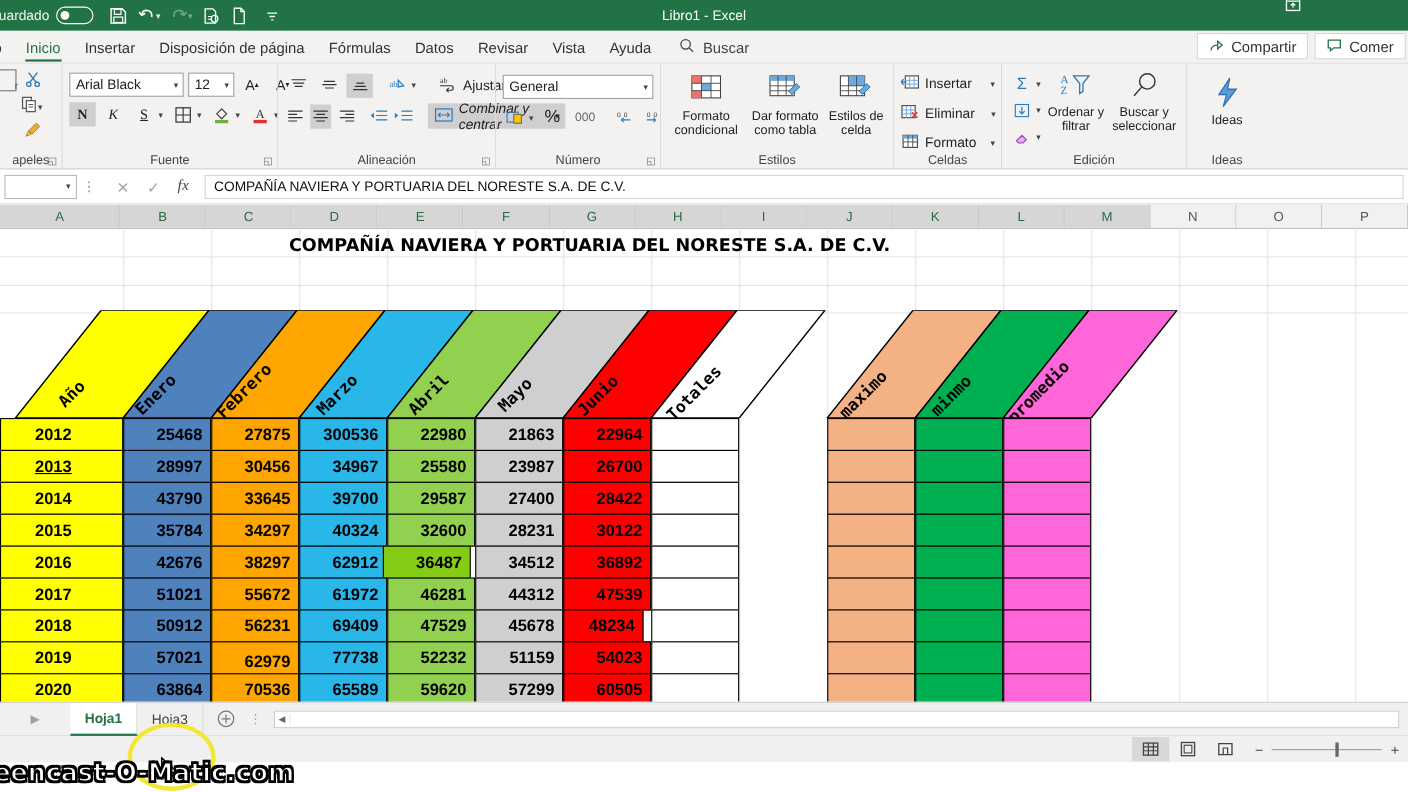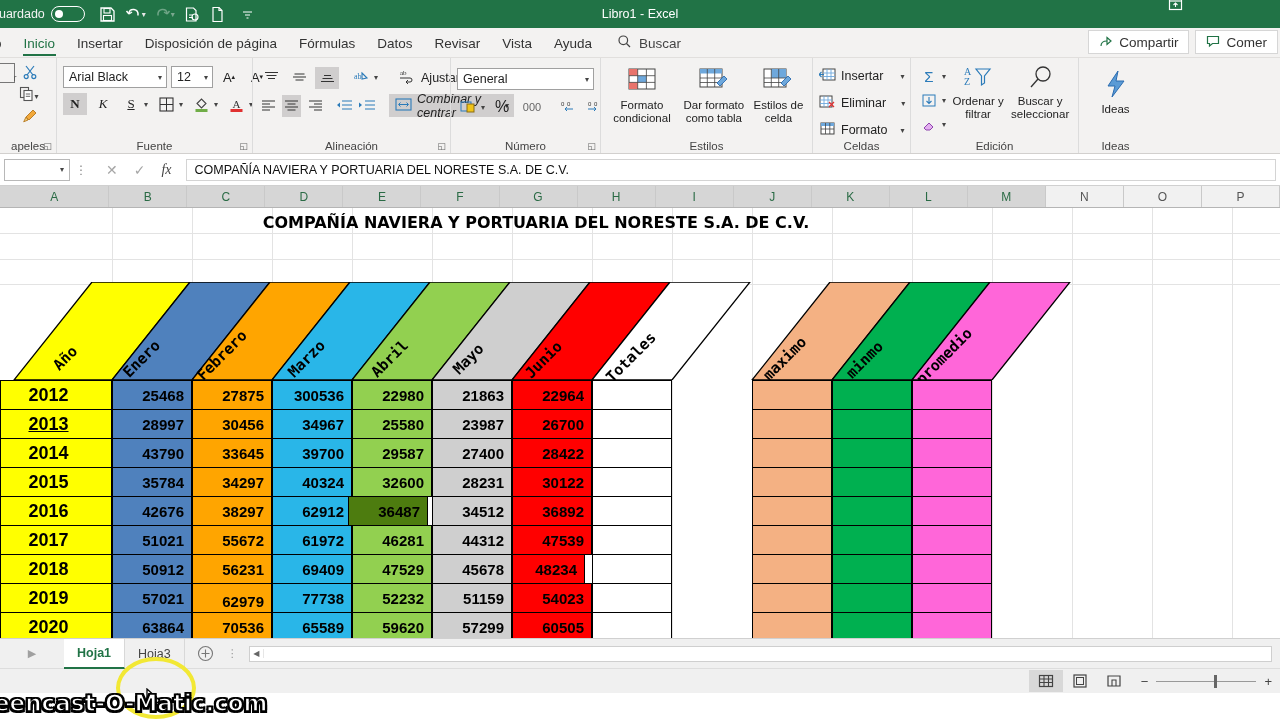--- a/index.html
+++ b/index.html
@@ -147,21 +147,21 @@
   .title-txt {
     position:absolute; text-align:center; font-family:"DejaVu Sans", sans-serif; font-weight:bold;
     color:#000; white-space:nowrap;
   }
 
   .cell {
     position:absolute; display:flex; align-items:center; justify-content:flex-end;
     font-family:"Liberation Sans", sans-serif; font-weight:bold; font-size:15px; color:#000;
     border:1px solid #000; padding-right:7px;
   }
-  .cell.yr { justify-content:center; font-size:18px; padding-right:15px; }
+  .cell.yr { justify-content:center; font-size:15px; padding-right:15px; }
   .hdrlabel {
     position:absolute; font-family:"DejaVu Sans Mono", monospace; font-weight:bold;
     font-size:15px; color:#000; white-space:nowrap;
     transform: rotate(-45deg); transform-origin: left bottom;
   }
 
   
   .tabbar {
     height: 30px; background:#f0f0f0; display:flex; align-items:center;
     border-top:1px solid #d0d0d0; position:relative;
@@ -807,21 +807,21 @@
           <div class="cell" style="left: 432px; top: 259px; width: 80px; height: 30px; background: rgb(207, 207, 207);">28231</div>
           <div class="cell" style="left: 512px; top: 259px; width: 80px; height: 30px; background: rgb(255, 0, 0);">30122</div>
           <div class="cell" style="left: 592px; top: 259px; width: 80px; height: 30px; background: rgb(255, 255, 255);"></div>
           <div class="cell" style="left: 752px; top: 259px; width: 80px; height: 30px; background: rgb(244, 177, 131);"></div>
           <div class="cell" style="left: 832px; top: 259px; width: 80px; height: 30px; background: rgb(0, 176, 80);"></div>
           <div class="cell" style="left: 912px; top: 259px; width: 80px; height: 30px; background: rgb(255, 102, 217);"></div>
           <div class="cell yr" style="left: 0px; top: 288px; width: 112px; height: 30px; background: rgb(255, 255, 0);">2016</div>
           <div class="cell" style="left: 112px; top: 288px; width: 80px; height: 30px; background: rgb(79, 129, 189);">42676</div>
           <div class="cell" style="left: 192px; top: 288px; width: 80px; height: 30px; background: rgb(255, 165, 0);">38297</div>
           <div class="cell" style="left: 272px; top: 288px; width: 80px; height: 30px; background: rgb(41, 182, 232);">62912</div>
-          <div class="cell" style="left: 348px; top: 288px; width: 80px; height: 30px; background: #4d7c0f;">36487</div>
+          <div class="cell" style="left: 348px; top: 288px; width: 80px; height: 30px; background: #84cc16;">36487</div>
           <div class="cell" style="left: 432px; top: 288px; width: 80px; height: 30px; background: rgb(207, 207, 207);">34512</div>
           <div class="cell" style="left: 512px; top: 288px; width: 80px; height: 30px; background: rgb(255, 0, 0);">36892</div>
           <div class="cell" style="left: 592px; top: 288px; width: 80px; height: 30px; background: rgb(255, 255, 255);"></div>
           <div class="cell" style="left: 752px; top: 288px; width: 80px; height: 30px; background: rgb(244, 177, 131);"></div>
           <div class="cell" style="left: 832px; top: 288px; width: 80px; height: 30px; background: rgb(0, 176, 80);"></div>
           <div class="cell" style="left: 912px; top: 288px; width: 80px; height: 30px; background: rgb(255, 102, 217);"></div>
           <div class="cell yr" style="left: 0px; top: 317px; width: 112px; height: 30px; background: rgb(255, 255, 0);">2017</div>
           <div class="cell" style="left: 112px; top: 317px; width: 80px; height: 30px; background: rgb(79, 129, 189);">51021</div>
           <div class="cell" style="left: 192px; top: 317px; width: 80px; height: 30px; background: rgb(255, 165, 0);">55672</div>
           <div class="cell" style="left: 272px; top: 317px; width: 80px; height: 30px; background: rgb(41, 182, 232);">61972</div>

